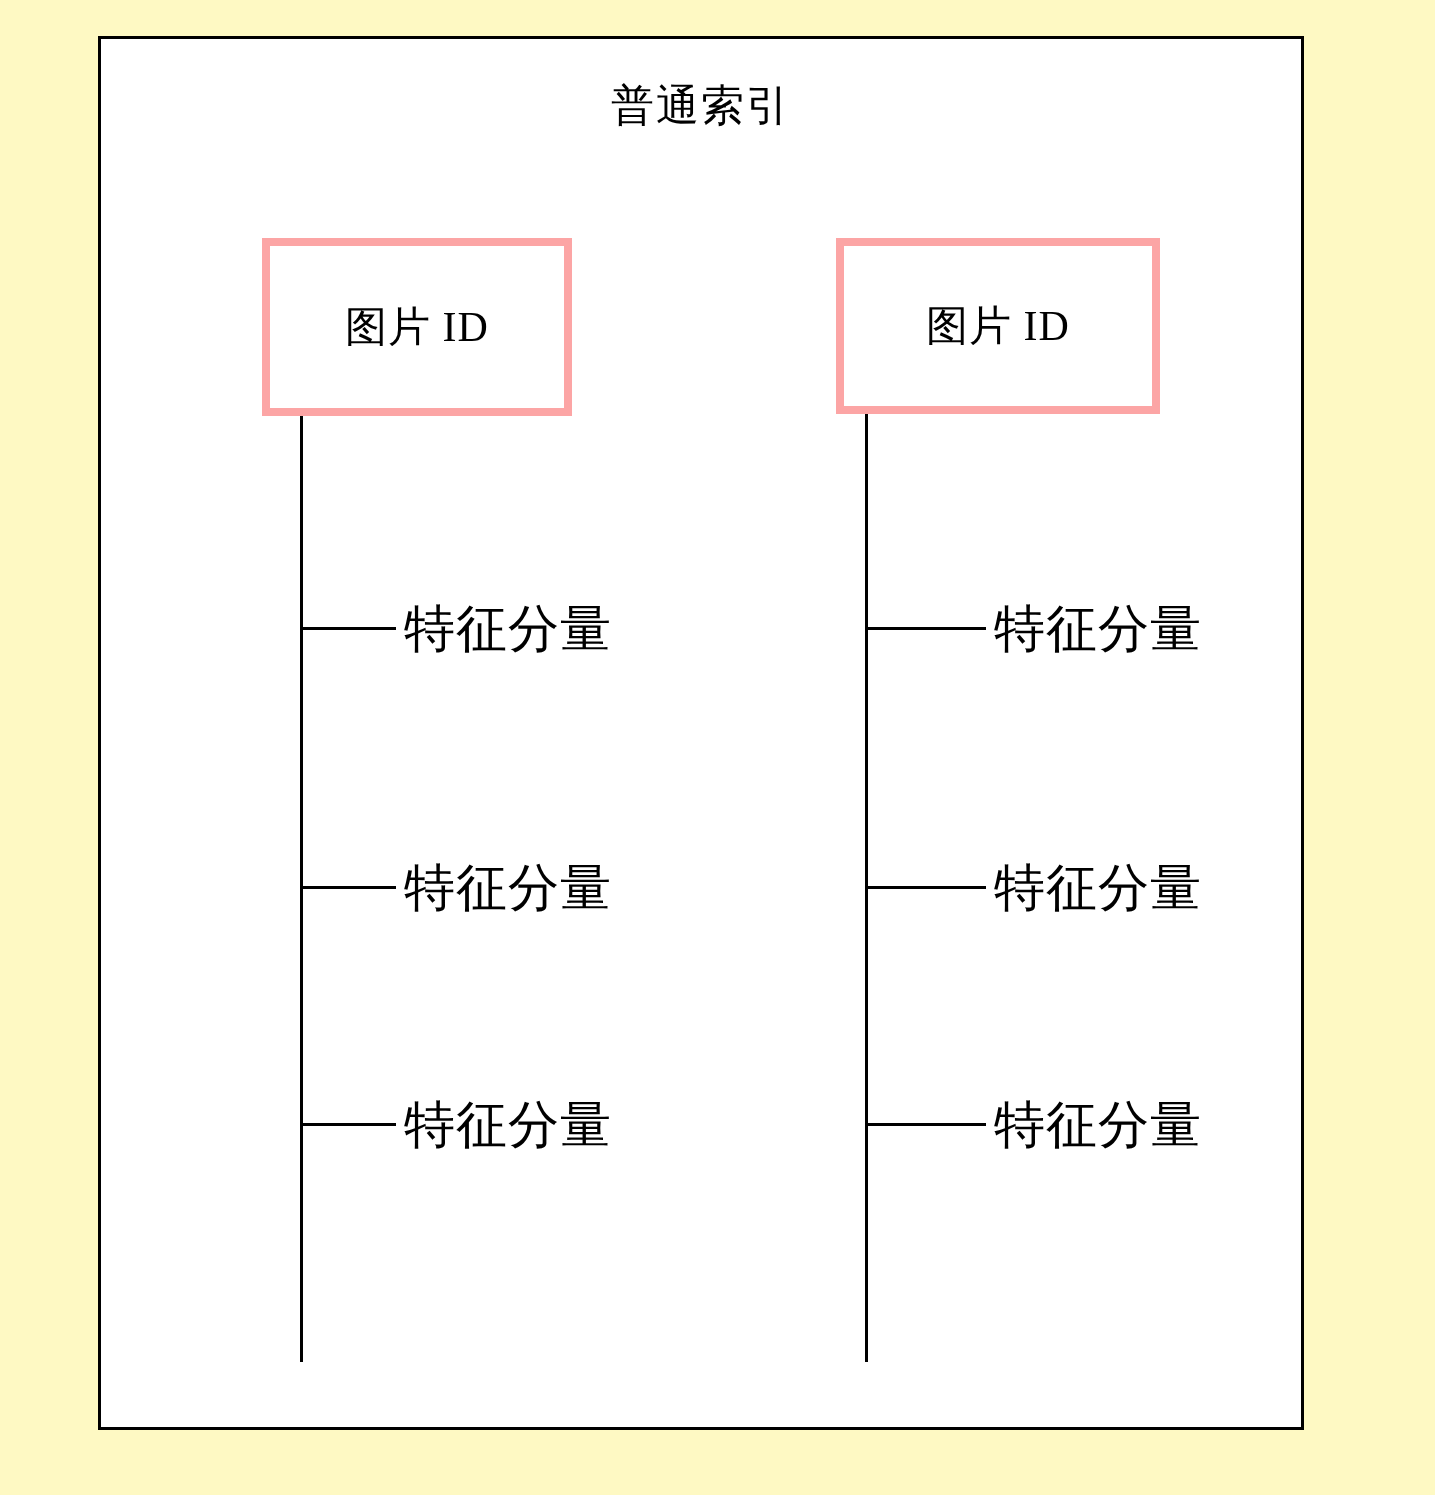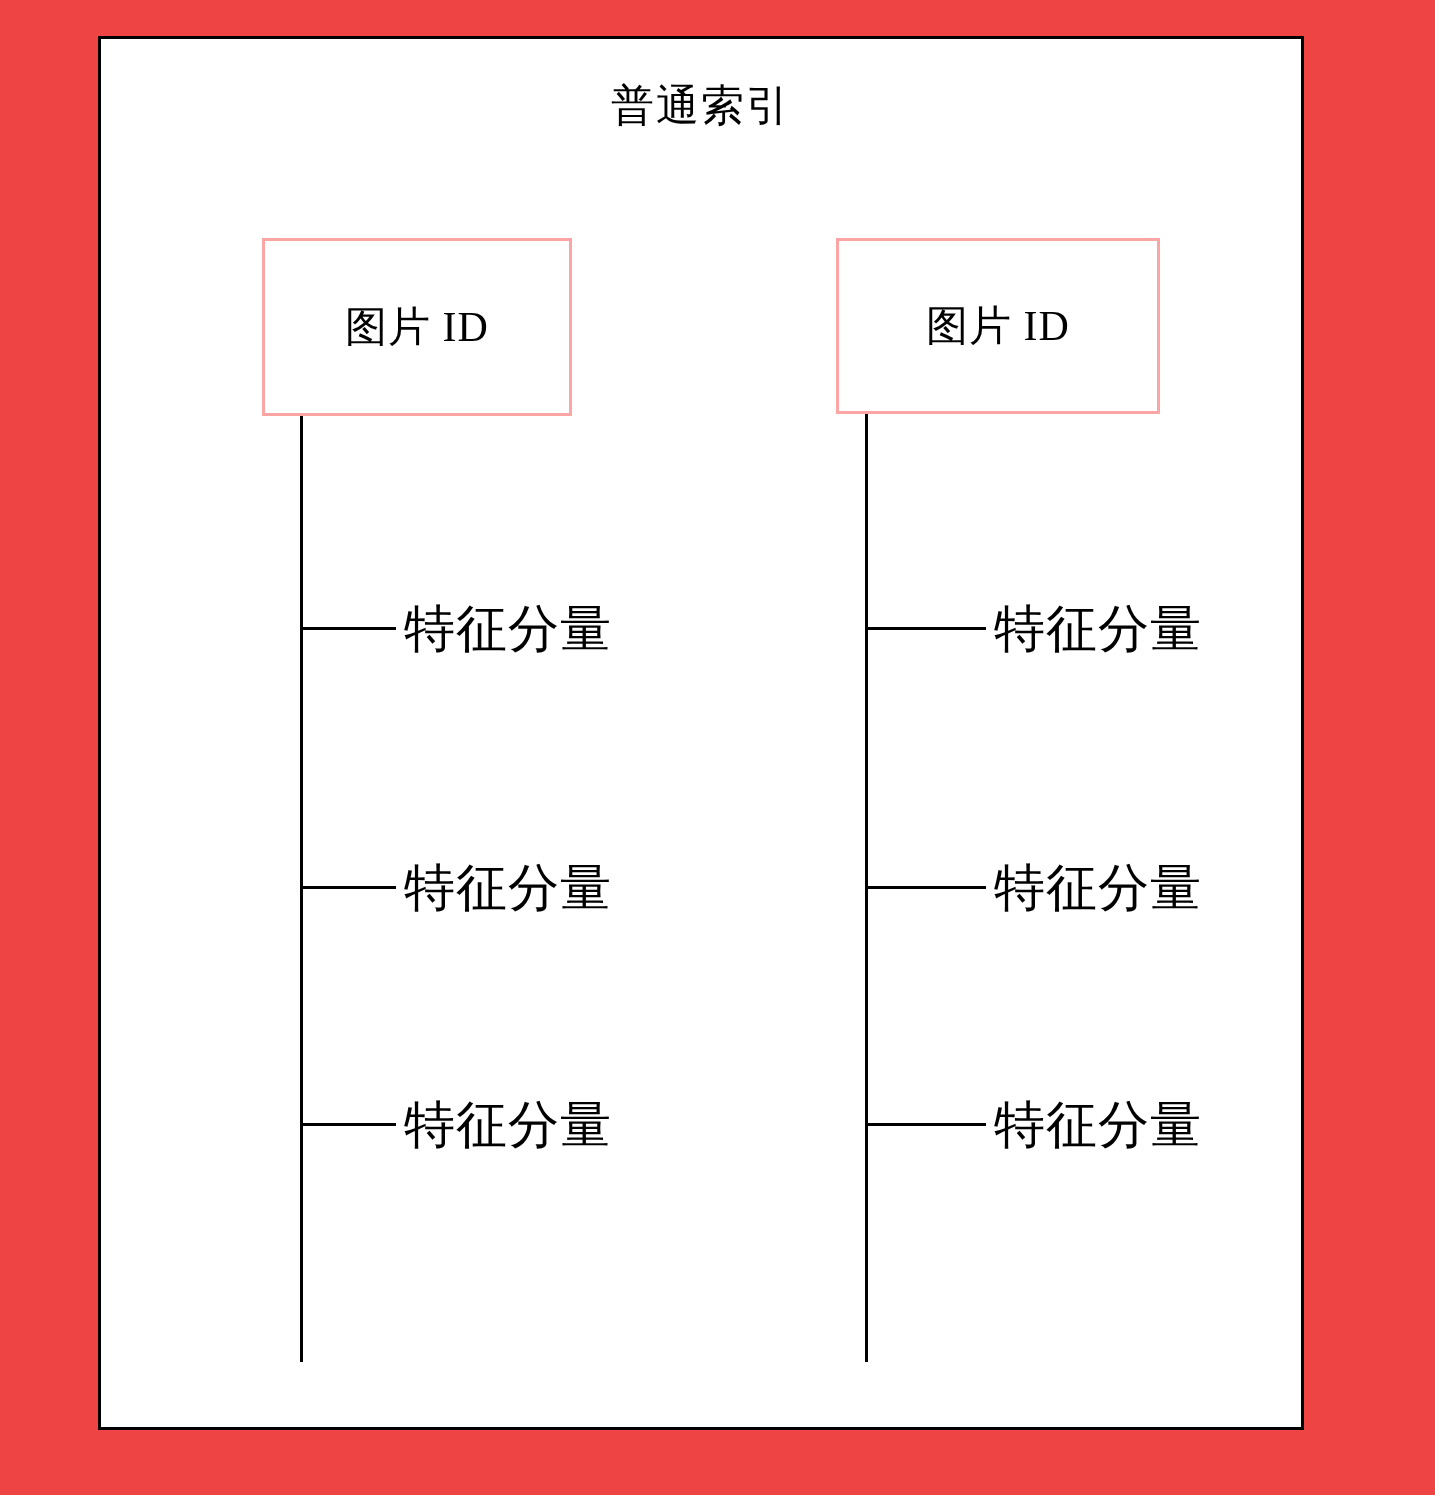--- a/index.html
+++ b/index.html
@@ -12,21 +12,21 @@
     height: 1495px;
     font-family: "Liberation Serif", "DejaVu Serif", serif;
     color: #000000;
     overflow: hidden;
   }
 
   #figure-canvas {
     position: relative;
     width: 1435px;
     height: 1495px;
-    background: #ef4444;
+    background: #fef9c3;
   }
 
   
   .outer-frame {
     position: absolute;
     left: 98px;
     top: 36px;
     width: 1206px;
     height: 1394px;
     border: 3px solid #000000;
@@ -44,21 +44,21 @@
     font-size: 43px;
     line-height: 52px;
     letter-spacing: 2px;
     white-space: nowrap;
     color: #000000;
   }
 
   
   .id-box {
     position: absolute;
-    border: 3px solid #fca5a5;
+    border: 8px solid #fca5a5;
     box-sizing: border-box;
     background: #ffffff;
   }
   .id-box-label {
     position: absolute;
     left: 0;
     right: 0;
     top: 50%;
     transform: translateY(-50%);
     text-align: center;

